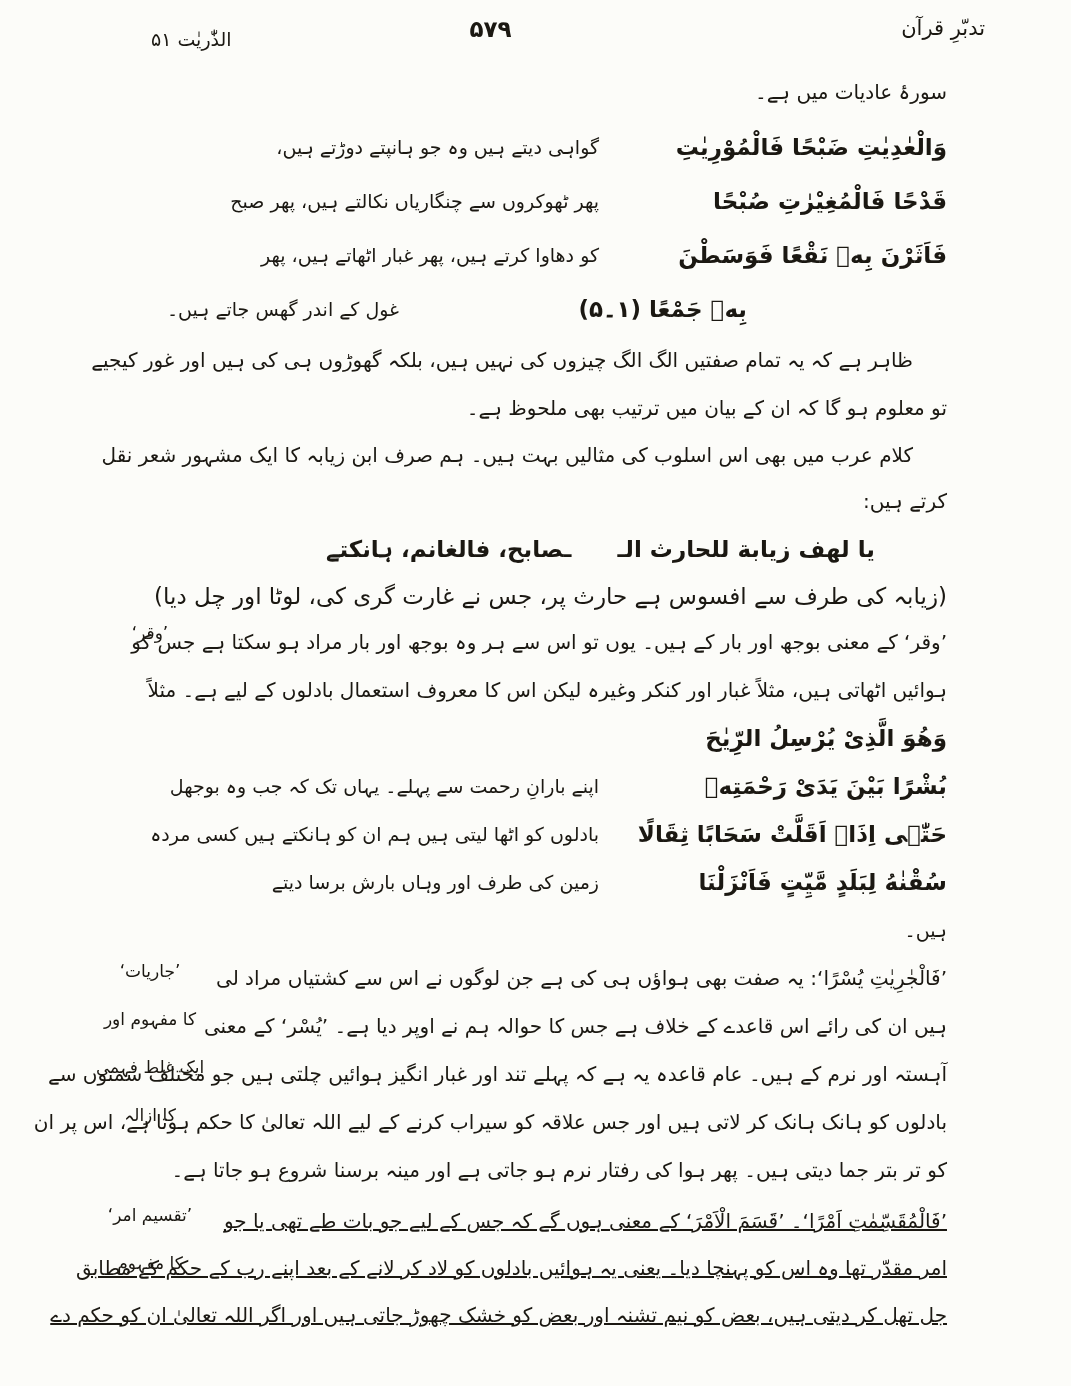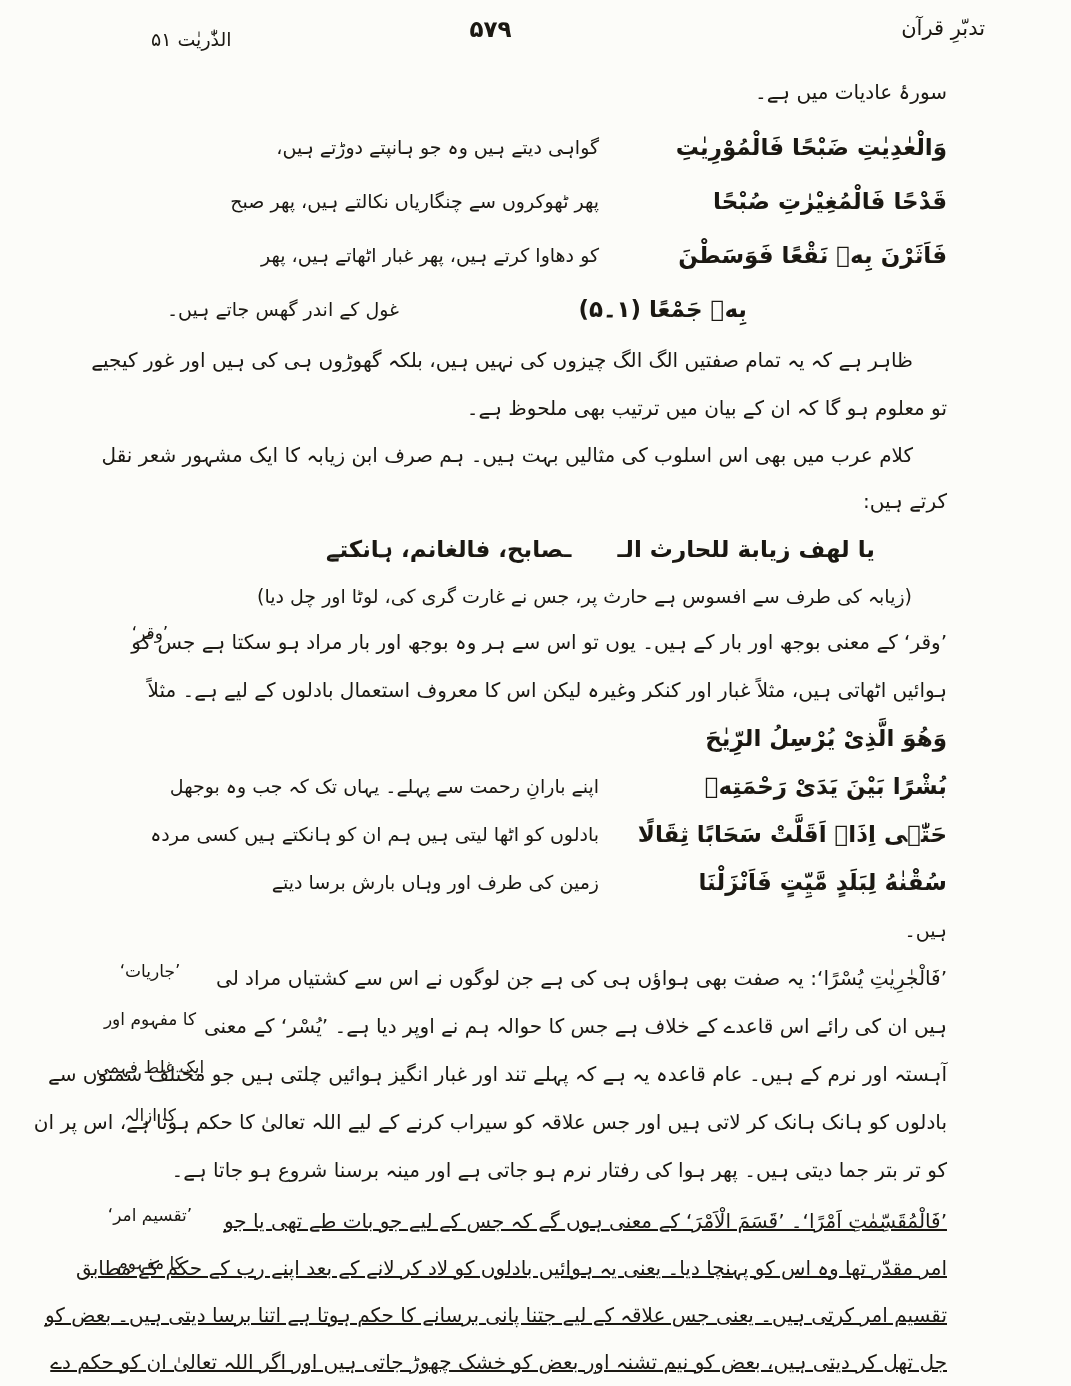--- a/index.html
+++ b/index.html
@@ -30,21 +30,21 @@
   .vrow{display:flex;direction:rtl;}
   .vrow .ar{flex:0 0 48%;font-weight:bold;font-size:23px;white-space:nowrap;}
   .vrow .ur{flex:1 1 auto;font-size:19px;white-space:nowrap;}
   .vb1 .ar,.vb1 .ur{line-height:54px;}
   .vb2 .ar,.vb2 .ur{line-height:48px;}
   .ar.cont-deep{padding-right:200px;}
   .ar.cont-small{padding-right:56px;}
   
   .couplet{display:flex;direction:rtl;padding-right:72px;gap:46px;
            font-weight:bold;font-size:23px;line-height:50px;white-space:nowrap;}
-  .trans{text-align:center;font-size:19px;line-height:44px;white-space:nowrap;}
+  .trans{text-align:center;font-size:23px;line-height:44px;white-space:nowrap;}
   .kalam .line{line-height:46px;}
   .taqsim{margin-top:4px;text-decoration:underline;}
   .taqsim .line{line-height:47px;}
   
   .mnote{
     position:absolute;left:92px;width:116px;
     font-size:17px;line-height:22px;
     direction:rtl;text-align:center;white-space:nowrap;
   }
 </style>
@@ -129,21 +129,20 @@
       <p class="line">’فَالْجٰرِیٰتِ یُسْرًا‘: یہ صفت بھی ہواؤں ہی کی ہے جن لوگوں نے اس سے کشتیاں مراد لی</p>
       <p class="line">ہیں ان کی رائے اس قاعدے کے خلاف ہے جس کا حوالہ ہم نے اوپر دیا ہے۔ ’یُسْر‘ کے معنی</p>
       <p class="line">آہستہ اور نرم کے ہیں۔ عام قاعدہ یہ ہے کہ پہلے تند اور غبار انگیز ہوائیں چلتی ہیں جو مختلف سمتوں سے</p>
       <p class="line">بادلوں کو ہانک ہانک کر لاتی ہیں اور جس علاقہ کو سیراب کرنے کے لیے اللہ تعالیٰ کا حکم ہوتا ہے، اس پر ان</p>
       <p class="line">کو تر بتر جما دیتی ہیں۔ پھر ہوا کی رفتار نرم ہو جاتی ہے اور مینہ برسنا شروع ہو جاتا ہے۔</p>
     </section>
 
     <section class="taqsim">
       <p class="line">’فَالْمُقَسِّمٰتِ اَمْرًا‘۔ ’قَسَمَ الْاَمْرَ‘ کے معنی ہوں گے کہ جس کے لیے جو بات طے تھی یا جو</p>
       <p class="line">امر مقدّر تھا وہ اس کو پہنچا دیا۔ یعنی یہ ہوائیں بادلوں کو لاد کر لانے کے بعد اپنے رب کے حکم کے مطابق</p>
-      <p class="line">تقسیم امر کرتی ہیں۔ یعنی جس علاقہ کے لیے جتنا پانی برسانے کا حکم ہوتا ہے اتنا برسا دیتی ہیں۔ بعض کو</p>
       <p class="line">جل تھل کر دیتی ہیں، بعض کو نیم تشنہ اور بعض کو خشک چھوڑ جاتی ہیں اور اگر اللہ تعالیٰ ان کو حکم دے</p>
     </section>
 
   </main>
 
   <aside>
     <span class="mnote" style="top:622px">’وقر‘</span>
     <span class="mnote" style="top:960px">’جاریات‘</span>
     <span class="mnote" style="top:1008px">کا مفہوم اور</span>
     <span class="mnote" style="top:1056px">ایک غلط فہمی</span>

